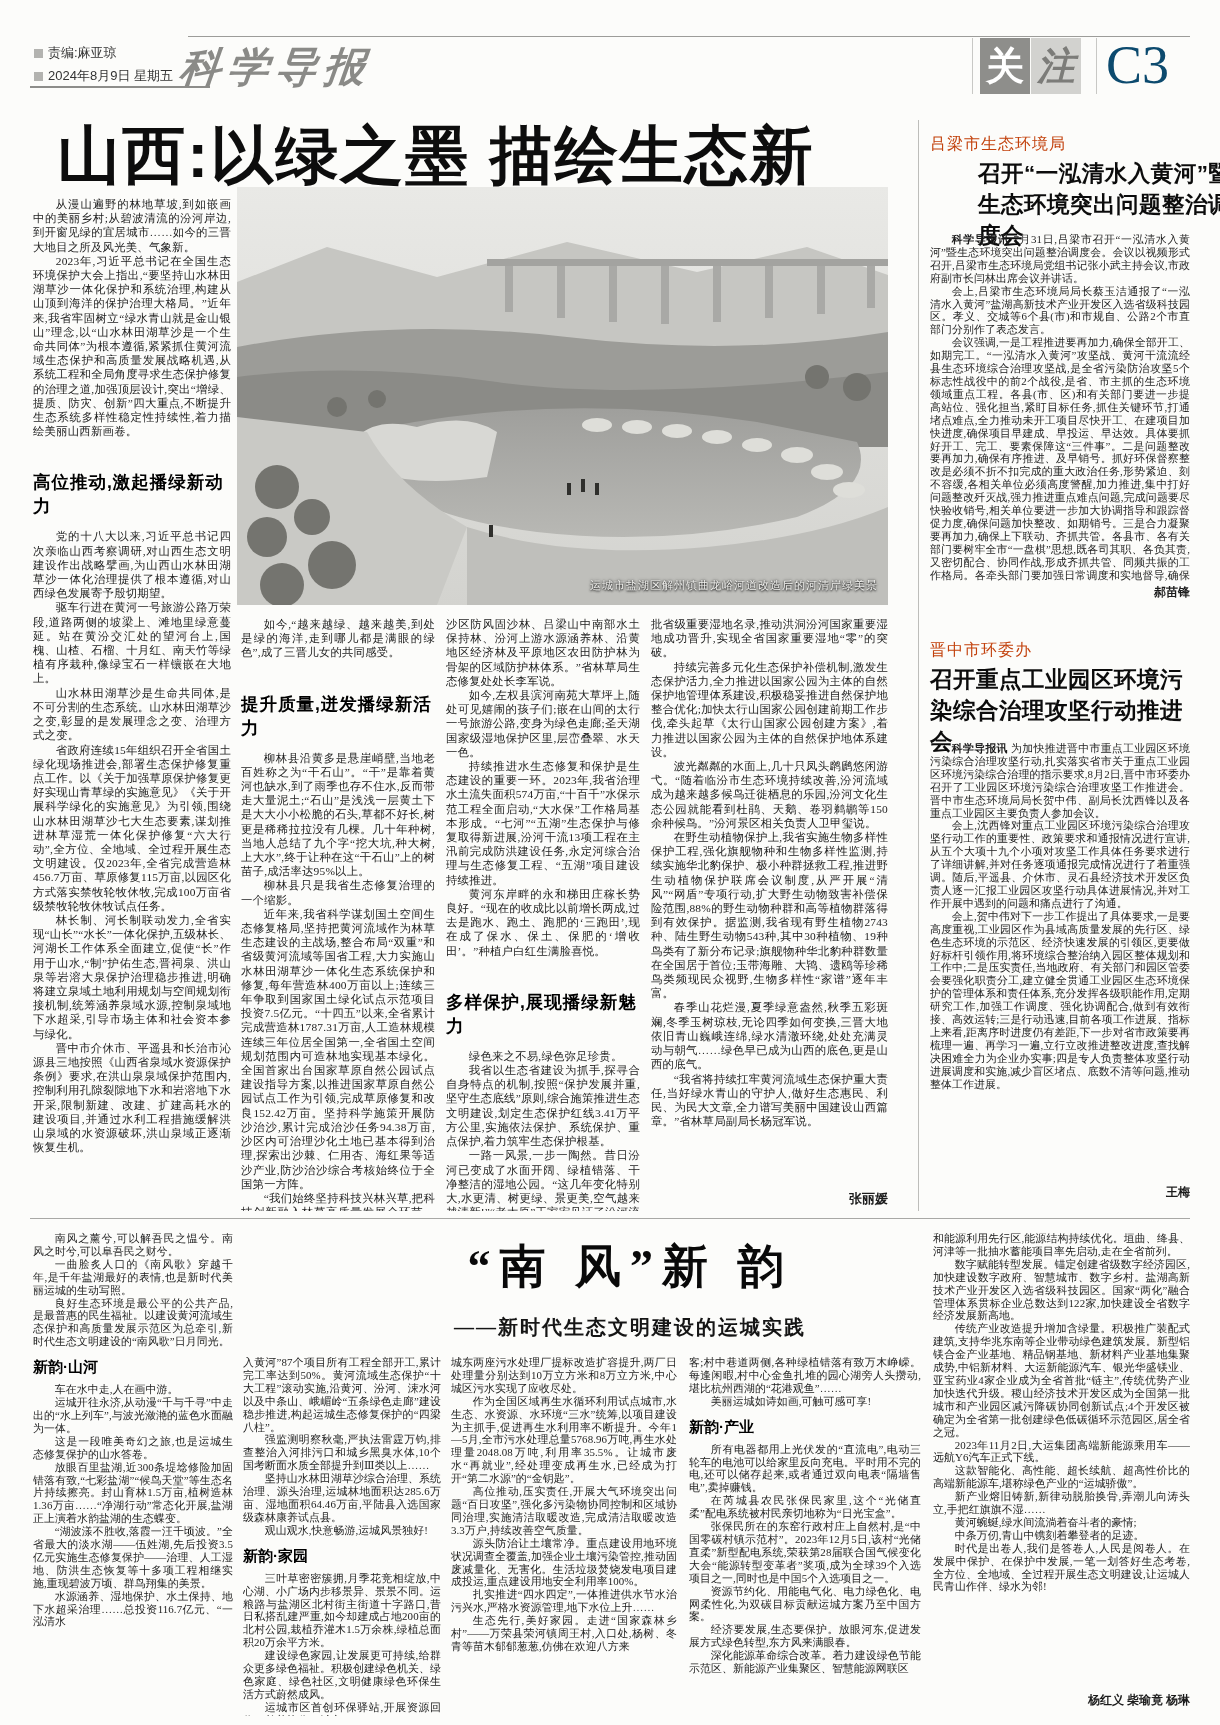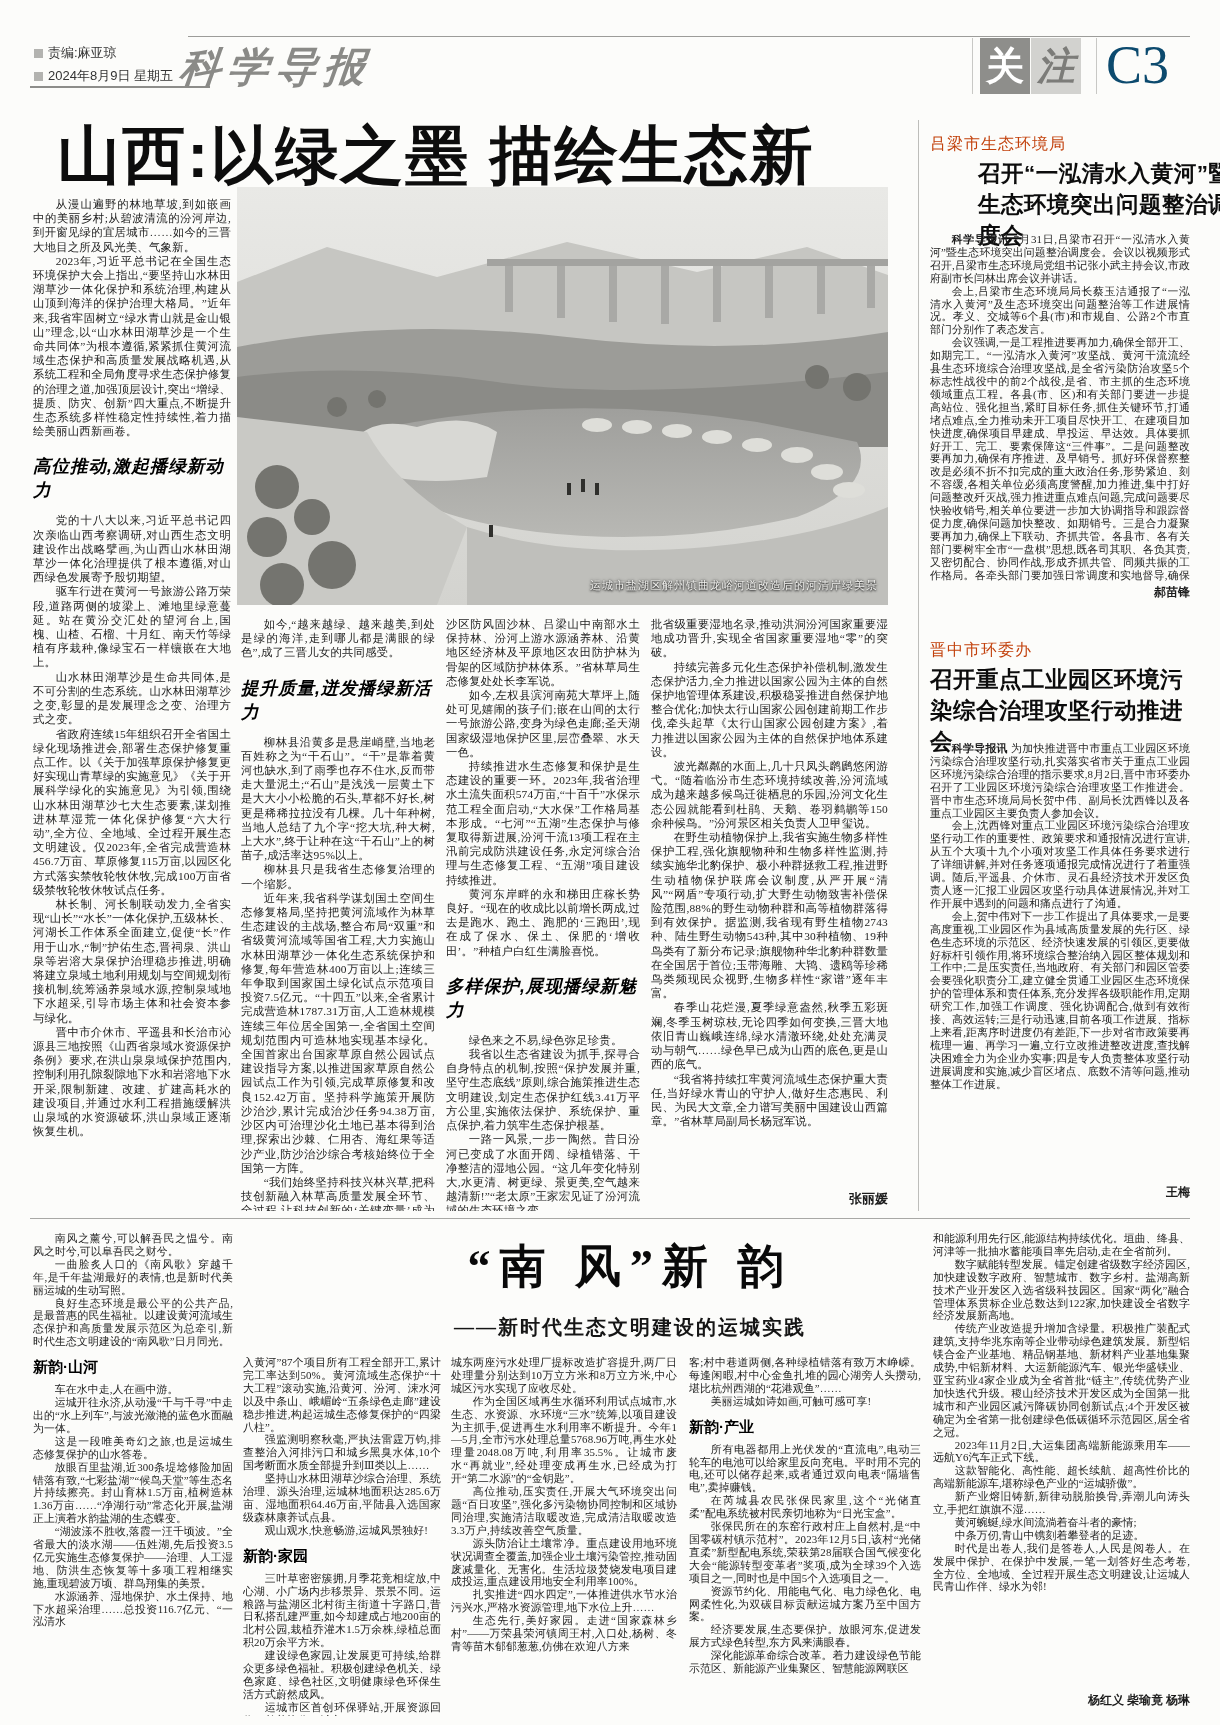--- a/index.html
+++ b/index.html
@@ -22,21 +22,21 @@
   .sec-sep{width:1px;background:#c8c8c5;height:56px;}
   .edition{font-size:54px;font-weight:400;color:#0c4a6e;font-family:"Liberation Serif",serif;line-height:1;}
   
   .main-headline{font-family:"Liberation Sans","DejaVu Sans",sans-serif;font-weight:700;
                  font-size:63px;letter-spacing:2px;text-align:center;color:#0d0d0d;line-height:1.2;}
   .col{overflow:hidden;}
   .body-main .para{margin:0;font-size:11.4px;line-height:14.2px;text-align:justify;text-indent:2em;
                    letter-spacing:.2px;}
   .body-main .para.cont{text-indent:0;}
   .body-main .subhead{font-family:"Liberation Sans","DejaVu Sans",sans-serif;font-weight:700;
-                      font-size:17.5px;letter-spacing:1px;margin:16px 0 11px;color:#000;font-style:italic;}
+                      font-size:17.5px;letter-spacing:1px;margin:32px 0 11px;color:#000;}
   .body-small .para{margin:0;font-size:10.9px;line-height:12.9px;text-align:justify;text-indent:2em;
                     letter-spacing:.1px;}
   .body-small .para.cont{text-indent:0;}
   .body-small .subhead{font-family:"Liberation Sans","DejaVu Sans",sans-serif;font-weight:700;
                        font-size:15px;margin:10px 0 6px;color:#000;}
   .lede{font-family:"Liberation Sans","DejaVu Sans",sans-serif;font-weight:700;}
   .byline{font-weight:700;font-size:12px;text-align:right;font-family:"Liberation Serif",serif;}
   
   .photo{background:#cfcfcb;overflow:hidden;}
   .photo svg{display:block;}
@@ -180,21 +180,21 @@
       <p class="para">“我省将持续扛牢黄河流域生态保护重大责任,当好绿水青山的守护人,做好生态惠民、利民、为民大文章,全力谱写美丽中国建设山西篇章。”省林草局副局长杨冠军说。</p>
     </div>
   <div class="abs byline" style="left:651px;top:1190px;width:237px;font-size:13px;">张丽媛</div>
 
   <div class="abs v-rule" style="left:918px;top:120px;height:1091px;"></div>
 
   <div class="abs kicker" style="left:930px;top:134px;width:260px;">吕梁市生态环境局</div>
   <div class="abs rail-headline" style="left:930px;top:158px;width:262px;margin-left:48px;">召开“一泓清水入黄河”暨生态环境突出问题整治调度会</div>
   <div class="abs col body-small" style="left:930px;top:233px;width:260px;height:348px;">
       <p class="para"><b class="lede">科学导报讯 </b>7月31日,吕梁市召开“一泓清水入黄河”暨生态环境突出问题整治调度会。会议以视频形式召开,吕梁市生态环境局党组书记张小武主持会议,市政府副市长闫林出席会议并讲话。</p>
-      <p class="para">会上,吕梁市生态环境局局长蔡玉洁通报了“一泓清水入黄河”及生态环境突出问题整治等工作进展情况。孝义、交城等6个县(市)和市规自、公路2个市直部门分别作了表态发言。</p>
+      <p class="para">会上,吕梁市生态环境局局长蔡玉洁通报了“一泓清水入黄河”盐湖高新技术产业开发区入选省级科技园区。孝义、交城等6个县(市)和市规自、公路2个市直部门分别作了表态发言。</p>
       <p class="para">会议强调,一是工程推进要再加力,确保全部开工、如期完工。“一泓清水入黄河”攻坚战、黄河干流流经县生态环境综合治理攻坚战,是全省污染防治攻坚5个标志性战役中的前2个战役,是省、市主抓的生态环境领域重点工程。各县(市、区)和有关部门要进一步提高站位、强化担当,紧盯目标任务,抓住关键环节,打通堵点难点,全力推动未开工项目尽快开工、在建项目加快进度,确保项目早建成、早投运、早达效。具体要抓好开工、完工、要素保障这“三件事”。二是问题整改要再加力,确保有序推进、及早销号。抓好环保督察整改是必须不折不扣完成的重大政治任务,形势紧迫、刻不容缓,各相关单位必须高度警醒,加力推进,集中打好问题整改歼灭战,强力推进重点难点问题,完成问题要尽快验收销号,相关单位要进一步加大协调指导和跟踪督促力度,确保问题加快整改、如期销号。三是合力凝聚要再加力,确保上下联动、齐抓共管。各县市、各有关部门要树牢全市“一盘棋”思想,既各司其职、各负其责,又密切配合、协同作战,形成齐抓共管、同频共振的工作格局。各牵头部门要加强日常调度和实地督导,确保各项工作有序高效推进。市整改办要强化跟踪问效,每周清单化调度整改进展情况,定期分析研判,提前预警提醒,并深入开展联动督察检查,建立完善全链条、闭环式跟踪问效机制,全力保障市委、市政府各项部署要求落地见效。</p>
     </div>
   <div class="abs byline" style="left:930px;top:584px;width:260px;">郝苗锋</div>
 
   <div class="abs kicker" style="left:930px;top:640px;width:260px;">晋中市环委办</div>
   <div class="abs rail-headline" style="left:930px;top:664px;width:262px;">召开重点工业园区环境污染综合治理攻坚行动推进会</div>
   <div class="abs col body-small" style="left:930px;top:742px;width:260px;height:438px;">
       <p class="para"><b class="lede">科学导报讯 </b>为加快推进晋中市重点工业园区环境污染综合治理攻坚行动,扎实落实省市关于重点工业园区环境污染综合治理的指示要求,8月2日,晋中市环委办召开了工业园区环境污染综合治理攻坚工作推进会。晋中市生态环境局局长贺中伟、副局长沈西锋以及各重点工业园区主要负责人参加会议。</p>
       <p class="para">会上,沈西锋对重点工业园区环境污染综合治理攻坚行动工作的重要性、政策要求和通报情况进行宣讲,从五个大项十九个小项对攻坚工作具体任务要求进行了详细讲解,并对任务逐项通报完成情况进行了着重强调。随后,平遥县、介休市、灵石县经济技术开发区负责人逐一汇报工业园区攻坚行动具体进展情况,并对工作开展中遇到的问题和痛点进行了沟通。</p>
       <p class="para">会上,贺中伟对下一步工作提出了具体要求,一是要高度重视,工业园区作为县域高质量发展的先行区、绿色生态环境的示范区、经济快速发展的引领区,更要做好标杆引领作用,将环境综合整治纳入园区整体规划和工作中;二是压实责任,当地政府、有关部门和园区管委会要强化职责分工,建立健全贯通工业园区生态环境保护的管理体系和责任体系,充分发挥各级职能作用,定期研究工作,加强工作调度、强化协调配合,做到有效衔接、高效运转;三是行动迅速,目前各项工作进展、指标上来看,距离序时进度仍有差距,下一步对省市政策要再梳理一遍、再学习一遍,立行立改推进整改进度,查找解决困难全力为企业办实事;四是专人负责整体攻坚行动进展调度和实施,减少盲区堵点、底数不清等问题,推动整体工作进展。</p>

